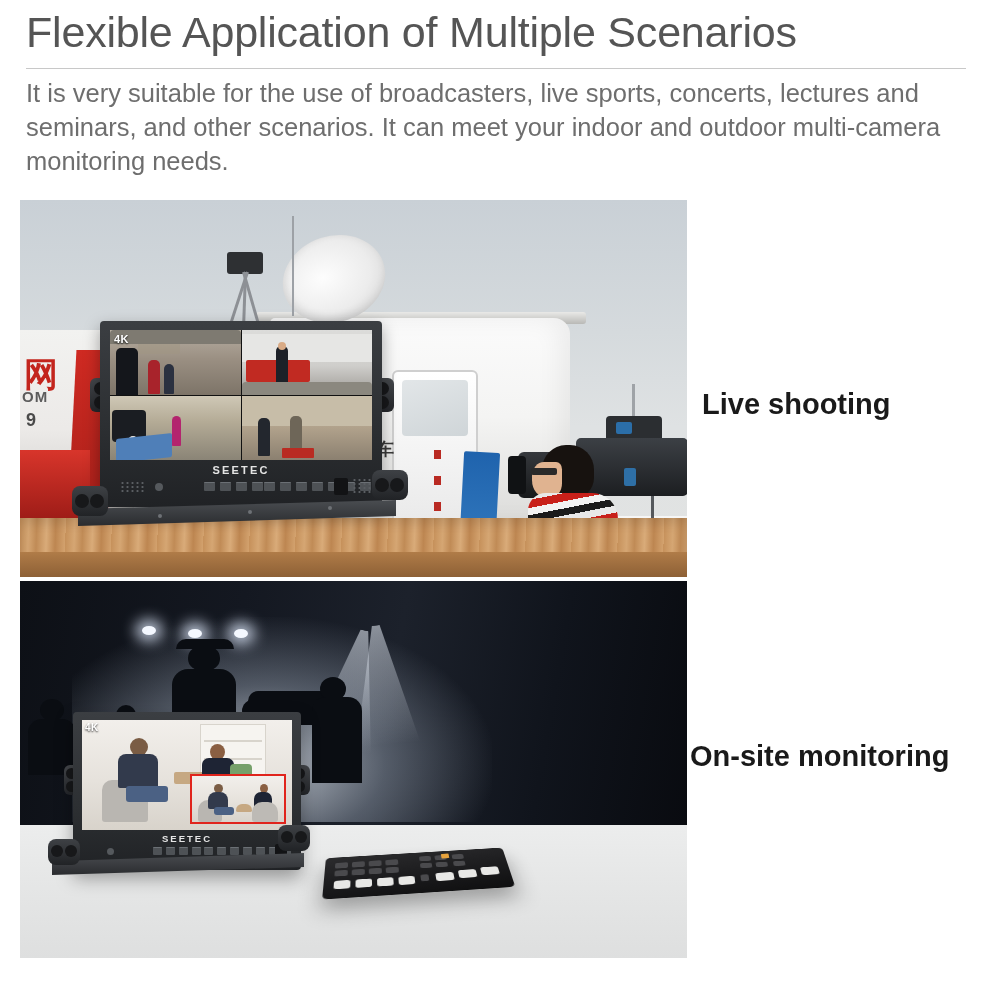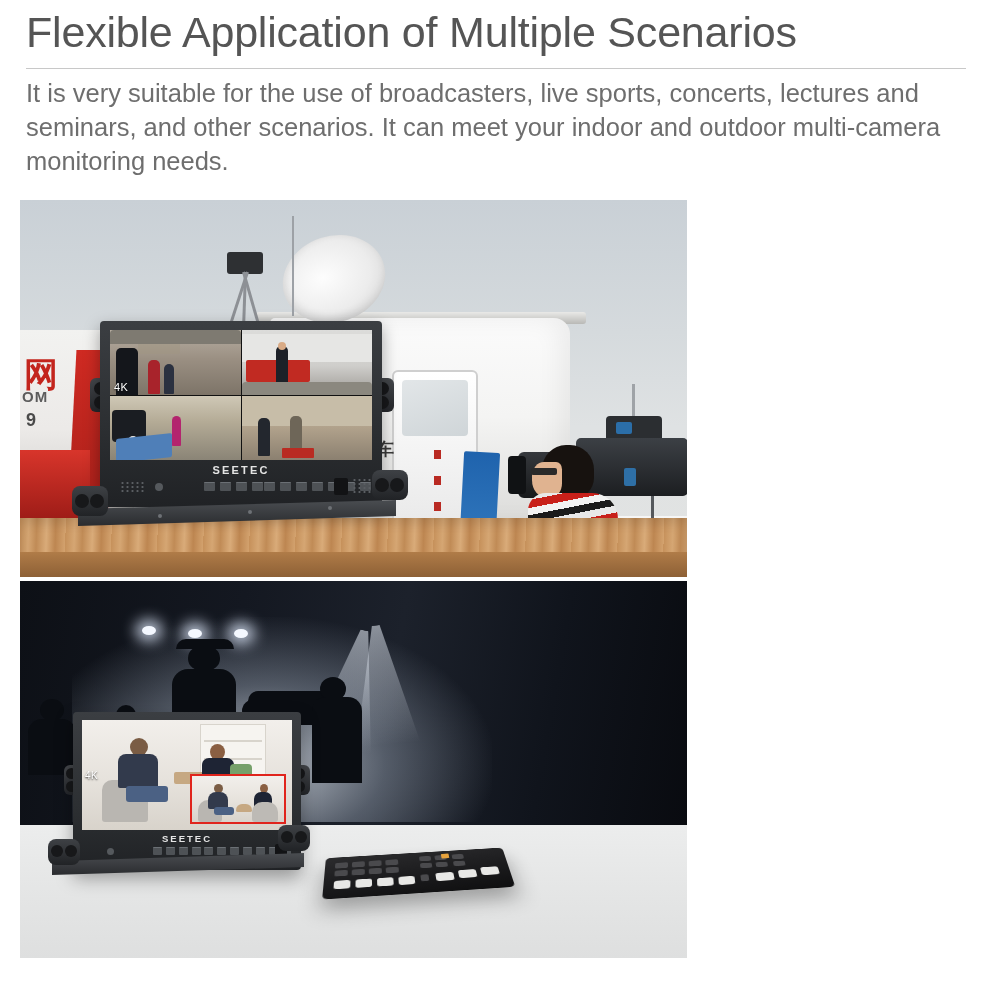--- a/index.html
+++ b/index.html
@@ -222,21 +222,21 @@
   }
   .quad { position:relative; overflow:hidden; }
   .q1 { background: linear-gradient(180deg,#b7aea2 0%,#9a8f82 45%,#7d7468 100%); }
   .q2 { background: linear-gradient(180deg,#dcdcda 0%,#cfcecb 55%,#9d9a95 100%); }
   .q3 { background: linear-gradient(180deg,#cfc8b6 0%,#b4ab96 40%,#8a8476 100%); }
   .q4 { background: linear-gradient(180deg,#cdbfa8 0%,#b0a18b 50%,#8b8070 100%); }
   .q-dark { position:absolute; background:#1c1b1a; border-radius:4px 4px 0 0; }
   .q-person { position:absolute; border-radius:5px 5px 1px 1px; }
   .badge-4k {
     position:absolute; left:14px; top:12px; font-size:11px; color:#ffffff;
-    font-weight:400; text-shadow:0 1px 2px rgba(0,0,0,.8); letter-spacing:.5px;margin-top:48px;
+    font-weight:700; text-shadow:0 1px 2px rgba(0,0,0,.8); letter-spacing:.5px;
   }
   .mon-brand {
     position:absolute; left:0; right:0; top:143px; text-align:center;
     font-size:11px; letter-spacing:2.2px; font-weight:bold; color:#e4e4e4;
   }
   .mon-btnrow { position:absolute; top:161px; display:flex; gap:5px; }
   .mon-btn { width:11px; height:9px; background:#4e5256; border-radius:1px; border-top:1px solid #6b7075;}
   .mon-speaker {
     position:absolute; left:20px; top:160px; width:26px; height:12px;
     background:
@@ -602,14 +602,16 @@
       <div class="sw-key tiny" style="left:130px; top:6px; width:12px; height:7px;"></div>
       <div class="sw-key tiny" style="left:130px; top:16px; width:12px; height:7px;"></div>
       <div class="sw-key white" style="left:110px; top:31px; width:18px; height:11px; border-radius:3px;"></div>
       <div class="sw-key white" style="left:133px; top:29px; width:18px; height:11px; border-radius:3px;"></div>
       <div class="sw-key white" style="left:156px; top:27px; width:18px; height:11px; border-radius:3px;"></div>
       <div class="sw-logo"></div>
     </div>
 
   </div>
 
+  <div class="caption" id="caption-live">Live shooting</div>
+  <div class="caption" id="caption-onsite">On-site monitoring</div>
 
 </div>
 
 </body></html>

